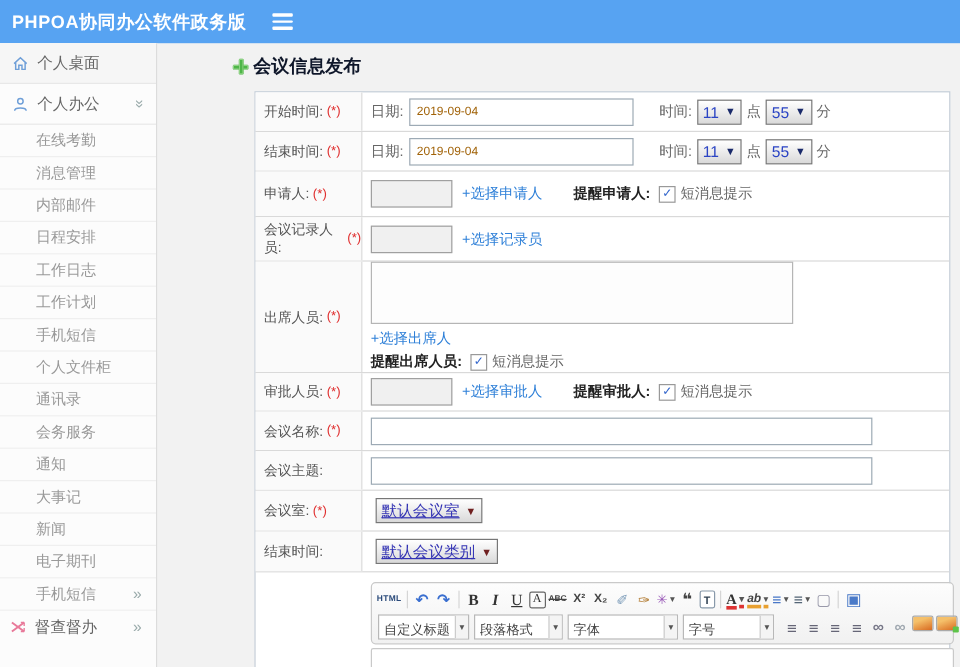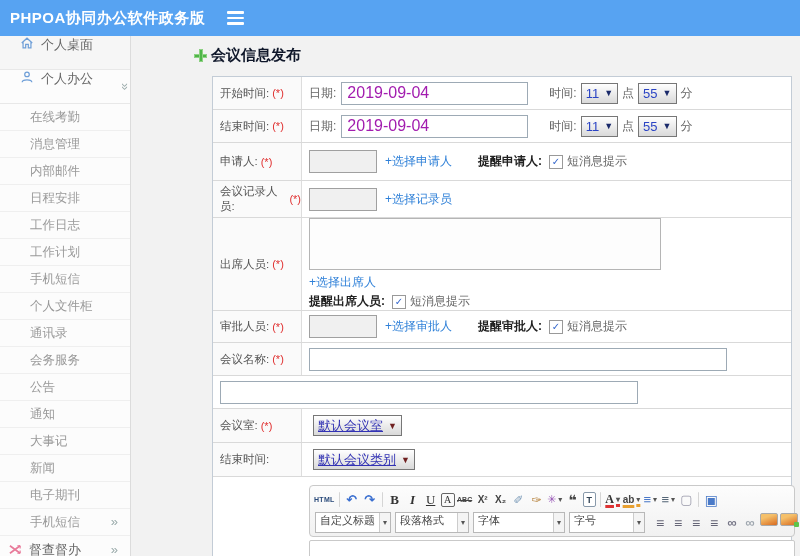--- a/index.html
+++ b/index.html
@@ -5,21 +5,21 @@
   html,body{margin:0;padding:0;}
   body{width:800px;height:556px;overflow:hidden;background:#f2f2f2;
        font-family:"Liberation Sans","DejaVu Sans",sans-serif;}
   .header{height:36px;background:#57a3f2;display:flex;align-items:center;}
   .header-title{color:#fff;font-size:15px;font-weight:bold;padding-left:10px;letter-spacing:.5px;}
   .hamburger{margin-left:22px;cursor:pointer;display:inline-block;}
   .hamburger i{display:block;width:17px;height:2.5px;background:#fff;margin:3px 0;border-radius:1px;}
   .app{display:flex;height:520px;}
   
   .sidebar{width:130px;background:#fcfcfc;border-right:1px solid #dcdcdc;flex-shrink:0;}
-  .side-top{height:33px;display:flex;padding-left:20px;font-size:13px;color:#666;
+  .side-top{height:33px;display:flex;align-items:center;padding-left:10px;font-size:13px;color:#666;
             border-bottom:1px solid #e8e8e8;cursor:pointer;}
   .side-top.first{background:#f6f6f6;}
   .side-top svg{margin-right:7px;}
   .side-top .chev-down{margin-left:auto;margin-right:10px;color:#9aa;display:inline-block;
             transform:rotate(90deg);font-size:13px;}
   .sub-item{height:26px;line-height:26px;padding-left:30px;font-size:12.5px;color:#999;
             border-bottom:1px solid #efefef;cursor:pointer;display:flex;}
   .sub-item .chev2{margin-left:auto;margin-right:12px;color:#9aa;font-size:13px;}
   .side-bottom{height:27px;display:flex;align-items:center;padding-left:8px;font-size:13px;color:#666;cursor:pointer;}
   .side-bottom svg{margin-right:6px;}
@@ -35,21 +35,21 @@
   .page-title-text{font-size:15px;font-weight:bold;color:#0f172a;}
   
   .form-table{margin-left:18px;width:578px;border:1px solid #c3ccd6;background:#fff;}
   .f-row{display:flex;border-bottom:1px solid #d9d9d9;}
   .f-row:last-child{border-bottom:none;}
   .f-label{width:81px;flex-shrink:0;background:#fafafa;border-right:1px solid #ddd;
            font-size:11.5px;color:#555;display:flex;align-items:center;padding-left:7px;}
   .f-label .req{color:#e03030;margin-left:3px;font-size:11px;}
   .f-field{flex:1;display:flex;align-items:center;padding-left:7px;font-size:12px;color:#666;}
   .h32{height:32px;} .h37{height:37px;} .h36{height:36px;justify-content:flex-end;} .h92{height:92px;} .h31{height:31px;} .h33{height:33px;}
-  .date-input{width:180px;height:21px;border:1px solid #9daab5;font-size:16px;color:#a21caf;
+  .date-input{width:180px;height:21px;border:1px solid #9daab5;font-size:10px;color:#a16207;
               padding:0 0 0 5px;margin:0 0 0 5px;font-family:"Liberation Sans",sans-serif;}
   .lbl-gap{margin-left:21px;}
   .sel{display:inline-flex;align-items:center;border:1px solid #777;height:19px;padding:0 4px;
        background:linear-gradient(#ffffff,#d9d9d9);margin:0 4px;cursor:pointer;}
   .sel .sel-t{font-size:13px;color:#2b44c4;margin-right:5px;}
   .sel .sel-a{font-size:9px;color:#1a2a6a;}
   .sel.room .sel-t{text-decoration:underline;color:#3333b4;}
   .sel.room .sel-a{color:#702020;}
   .small-input{width:62px;height:19px;border:1px solid #a0a0a0;background:#f0f0f0;margin-right:8px;}
   .pick-link{color:#2f80d8;font-size:12px;text-decoration:none;cursor:pointer;}
@@ -82,34 +82,34 @@
   .tb-sup{font-size:10px;font-weight:bold;color:#444;}
   .tb-eraser{color:#7a9ab8;font-size:12px;}
   .tb-brush{color:#b5803a;font-size:12px;}
   .tb-wand{color:#9a5ab8;font-size:11px;}
   .tb-quote{color:#444;font-size:14px;font-weight:bold;}
   .tb-paste{font-size:9px;font-weight:bold;color:#345;border:1px solid #8899aa;background:#fff;
             min-width:11px;height:13px;}
   .tb-fore{font-family:"Liberation Serif",serif;font-weight:bold;font-size:12px;color:#333;
            text-decoration:underline;text-decoration-color:#d33;text-decoration-thickness:3px;}
   .tb-hilite{font-size:10px;font-weight:bold;color:#444;text-decoration:underline;
-             text-decoration-color:#e8a030;text-decoration-thickness:3px;}
+             text-decoration-color:#e8a030;text-decoration-thickness:3px;font-style:italic;}
   .tb-list{color:#4a78c8;font-size:13px;font-weight:bold;}
   .tb-list2{color:#567;font-size:13px;font-weight:bold;}
   .tb-page{color:#99a;font-size:13px;}
   .tb-screen{color:#4a7ac8;font-size:14px;}
   .tb-drop::after{content:"▾";font-size:8px;color:#555;margin-left:2px;}
   .tb-align{color:#667;font-size:14px;font-weight:bold;}
   .tb-chain{color:#778;font-size:13px;font-weight:bold;}
   .tb-unchain{color:#a0a8b0;font-size:13px;font-weight:bold;}
   .tb-img{width:15px;height:11px;background:linear-gradient(160deg,#f5c06a 30%,#d86a20);border:1px solid #aaa;}
   .tb-img2{position:relative;}
   .tb-img2::after{content:"";position:absolute;right:-2px;bottom:-2px;width:5px;height:5px;
                   background:#5ec44a;border-radius:1px;}
-  .ed-sel{display:inline-flex;align-items:flex-start;height:19px;border:1px solid #b8b8b8;background:#fff;
+  .ed-sel{display:inline-flex;align-items:flex-end;height:19px;border:1px solid #b8b8b8;background:#fff;
           margin:0 2px;cursor:pointer;}
   .ed-sel .ed-sel-t{font-size:11px;color:#444;padding:0 4px;flex:1;}
   .ed-sel .ed-sel-a{font-size:8px;color:#555;border-left:1px solid #ccc;padding:0 3px;align-self:stretch;
                     display:flex;align-items:center;background:#f4f4f4;}
   .c1{width:74px;} .c2{width:72px;} .c3{width:90px;} .c4{width:74px;}
   .ed-content{border:1px solid #c9c9c9;background:#fff;height:60px;margin-top:3px;border-radius:2px;}
 </style>
 </head>
 <body>
 
@@ -174,24 +174,20 @@
         </div>
         <div class="sub-item">
           <span>通讯录</span>
           <span class="chev2"></span>
         </div>
         <div class="sub-item">
           <span>会务服务</span>
           <span class="chev2"></span>
         </div>
         <div class="sub-item">
-          <span>公告</span>
-          <span class="chev2"></span>
-        </div>
-        <div class="sub-item">
           <span>通知</span>
           <span class="chev2"></span>
         </div>
         <div class="sub-item">
           <span>大事记</span>
           <span class="chev2"></span>
         </div>
         <div class="sub-item">
           <span>新闻</span>
           <span class="chev2"></span>
@@ -326,20 +322,23 @@
         <div class="f-label">
           <span>会议名称:</span>
             <span class="req">(*)</span>
         </div>
         <div class="f-field">
           <input class="long-input" style="">
         </div>
       </div>
 
       <div class="f-row h32">
+        <div class="f-label">
+          <span>会议主题:</span>
+        </div>
         <div class="f-field">
           <input class="long-input" style="">
         </div>
       </div>
 
       <div class="f-row h33">
         <div class="f-label">
           <span>会议室:</span>
             <span class="req">(*)</span>
         </div>

